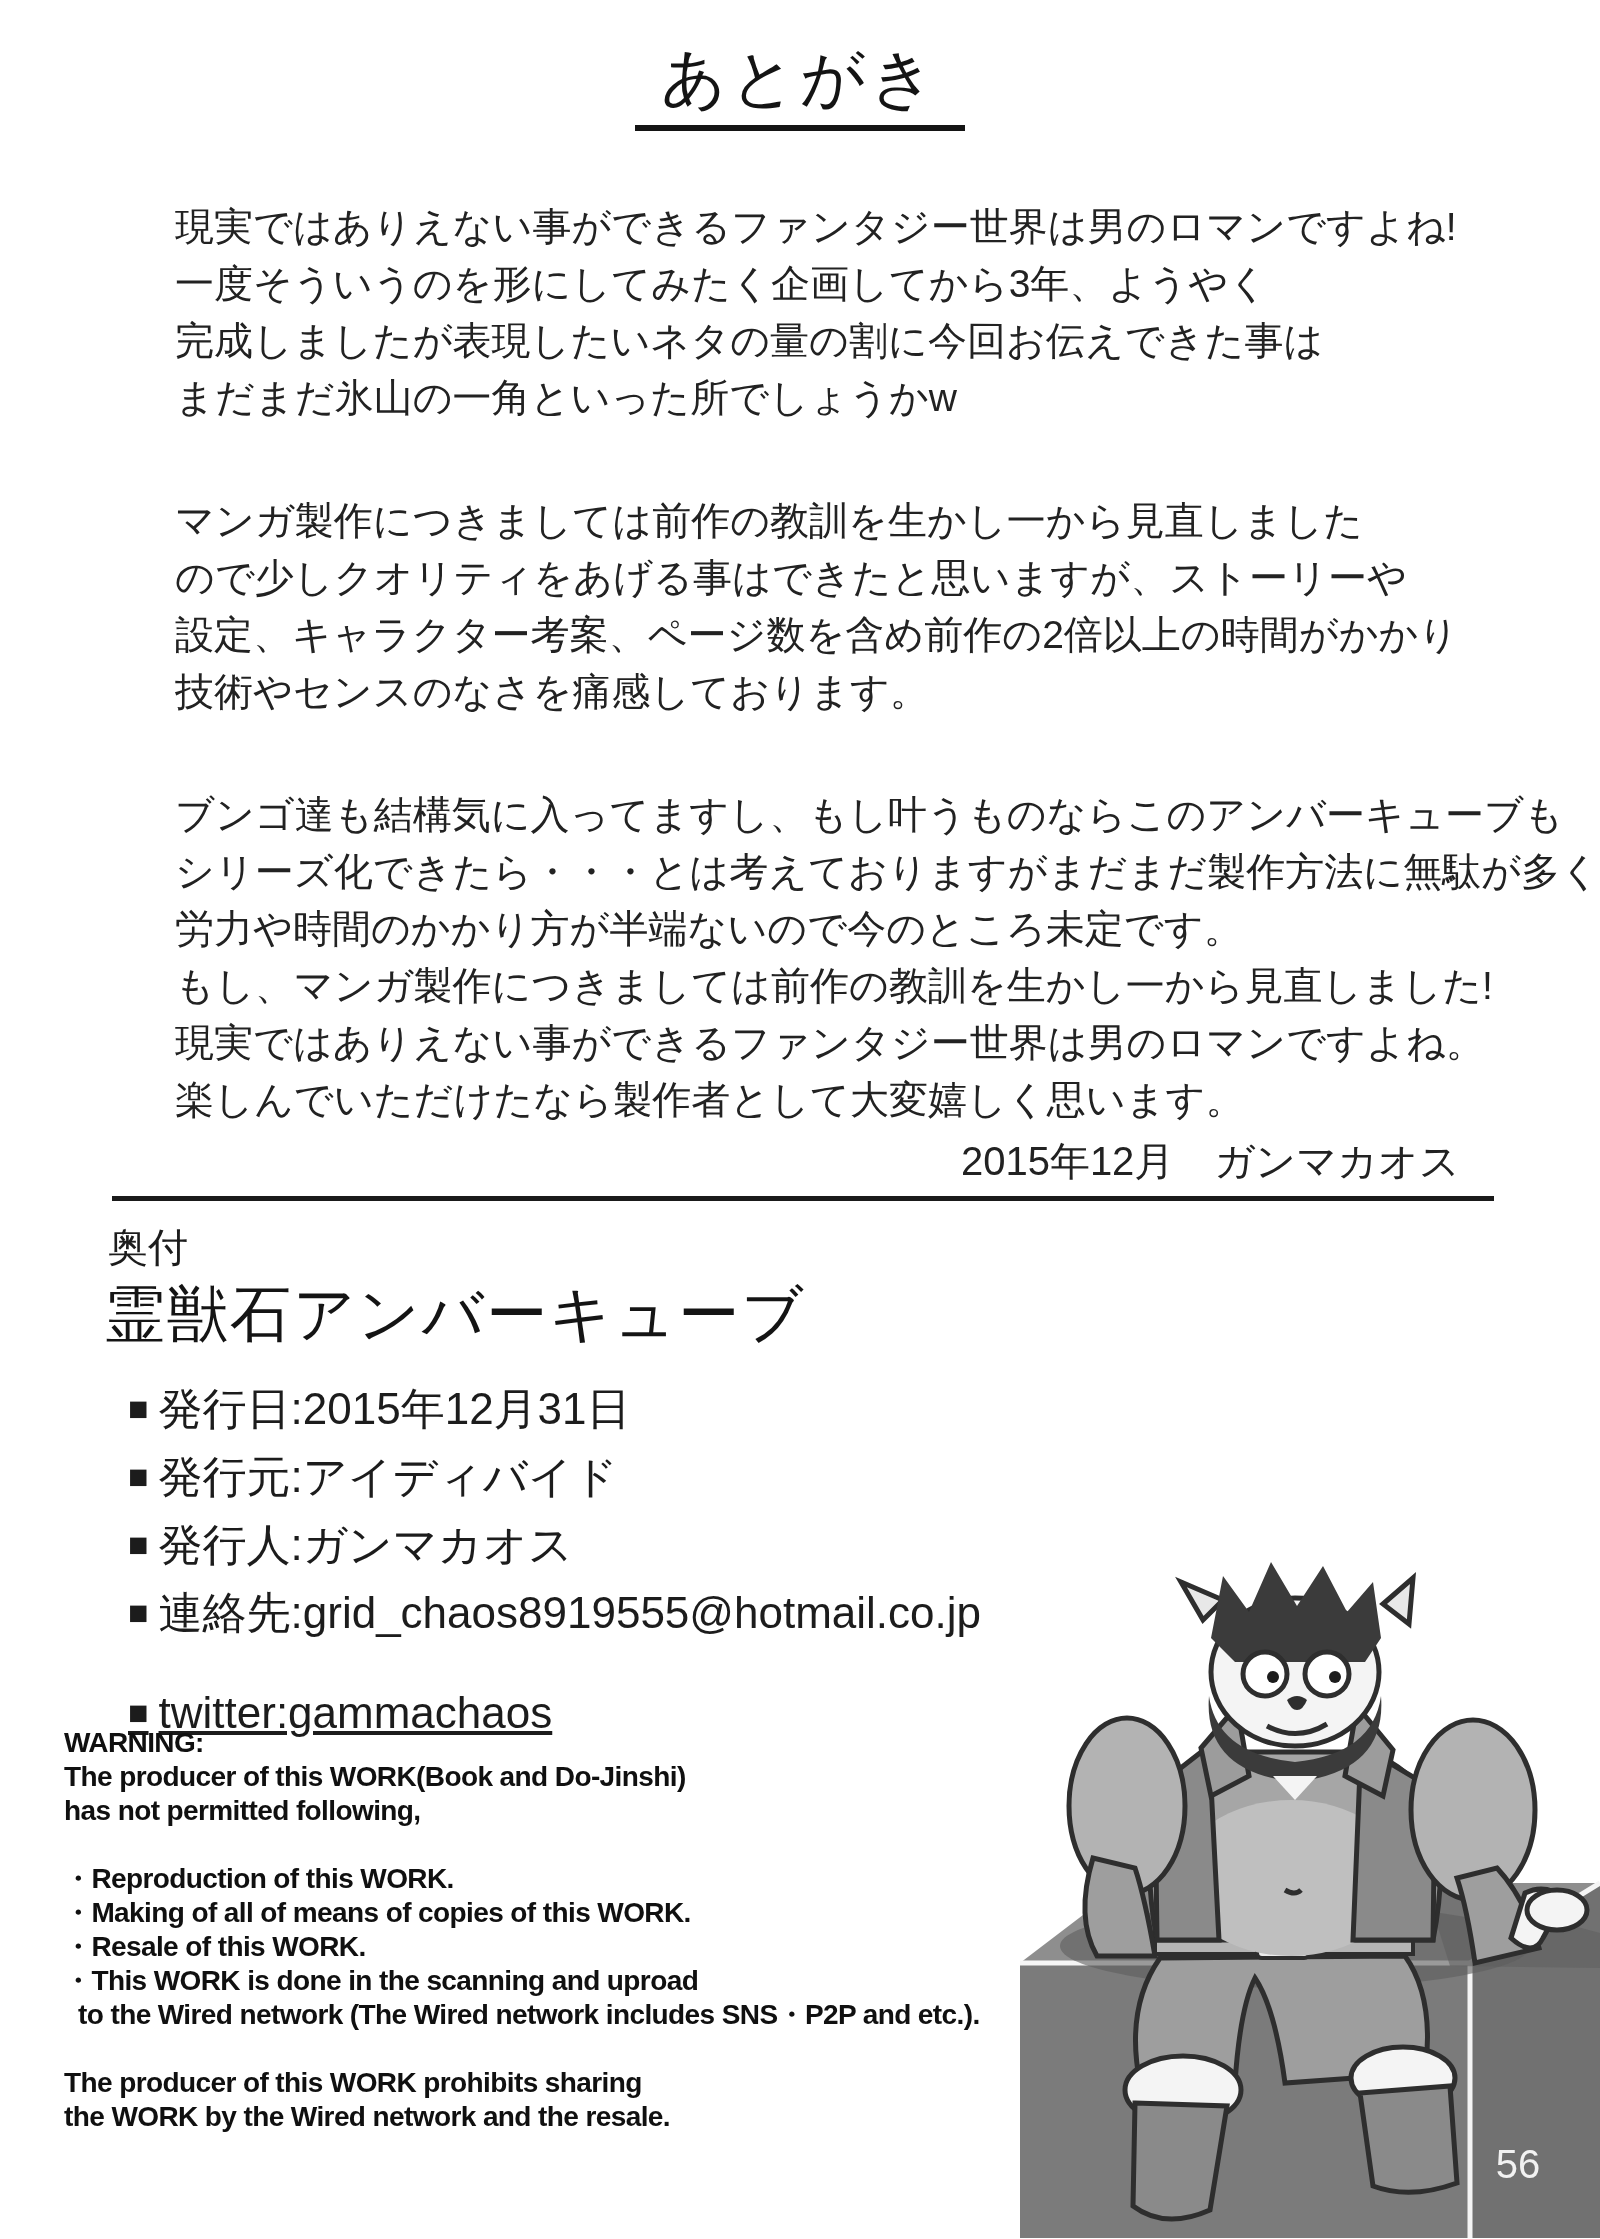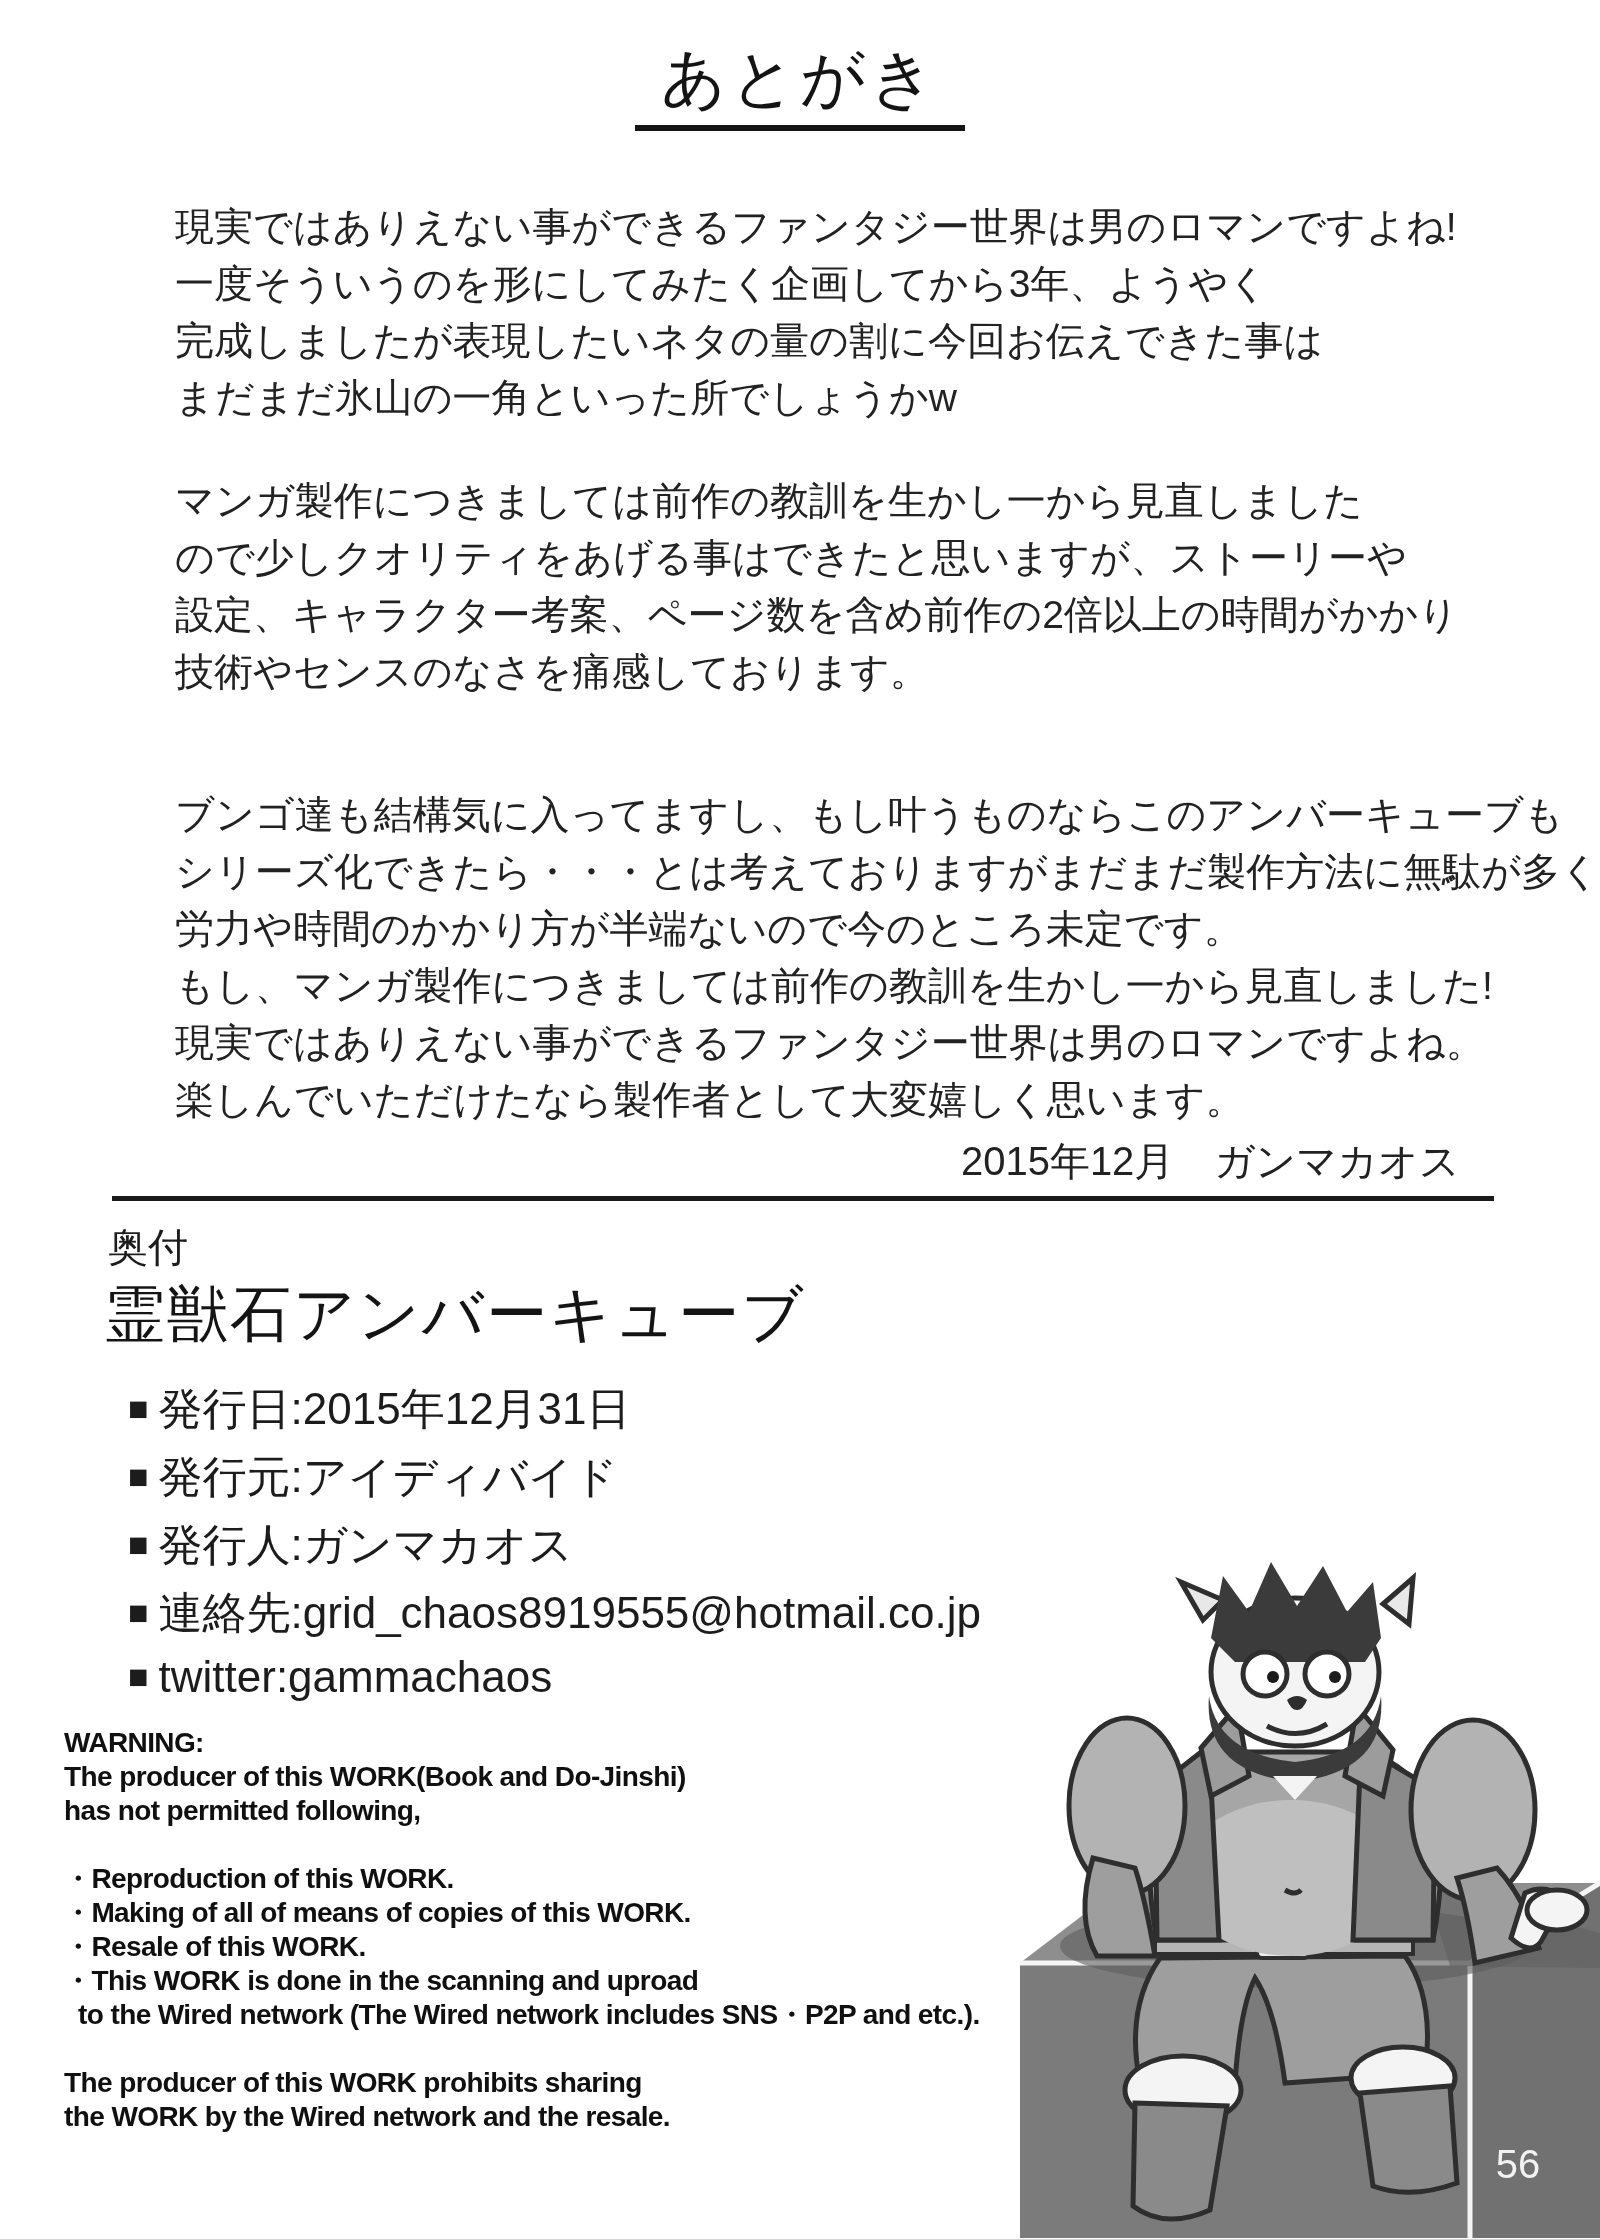--- a/index.html
+++ b/index.html
@@ -11,30 +11,30 @@
   .abs{position:absolute;}
   
   .title-wrap{top:40px;left:0;width:1600px;text-align:center;}
   .title{
     display:inline-block;font-size:64px;letter-spacing:4px;color:#141414;
     border-bottom:6px solid #141414;padding:0 26px 8px 26px;line-height:1.2;
   }
   
   .para{left:175px;font-size:39px;line-height:57px;color:#222;white-space:nowrap;}
   .p1{top:198px;}
-  .p2{top:472px;}
+  .p2{top:492px;}
   .p3{top:786px;}
   .signature{top:1134px;left:175px;width:1285px;text-align:right;font-size:40px;color:#222;}
   .divider{top:1196px;left:112px;width:1382px;height:5px;background:#1a1a1a;}
   
   .colophon-label{top:1220px;left:108px;font-size:40px;color:#1c1c1c;}
   .book-title{top:1274px;left:104px;font-size:61px;letter-spacing:2px;color:#141414;}
   .c-item{left:128px;font-size:44px;color:#1c1c1c;white-space:nowrap;}
   .c-item .bullet{font-size:34px;margin-right:10px;position:relative;top:-4px;}
-  .ci0{top:1380px;} .ci1{top:1448px;} .ci2{top:1516px;} .ci3{top:1584px;} .ci4{top:1652px;}
+  .ci0{top:1380px;} .ci1{top:1448px;} .ci2{top:1516px;} .ci3{top:1584px;} .ci4{top:1688px;text-decoration:underline;}
   
   .warning{top:1726px;left:64px;font-weight:bold;font-size:28px;line-height:34px;
     letter-spacing:-0.6px;color:#101010;white-space:nowrap;}
   .warning .gap{height:34px;}
   .warning .indent{padding-left:14px;}
   
   .mascot{top:1538px;left:1005px;width:595px;height:701px;}
   .page-number{top:2142px;left:1478px;width:80px;text-align:center;
     font-size:40px;color:#f2f2f2;z-index:3;}
 </style>

